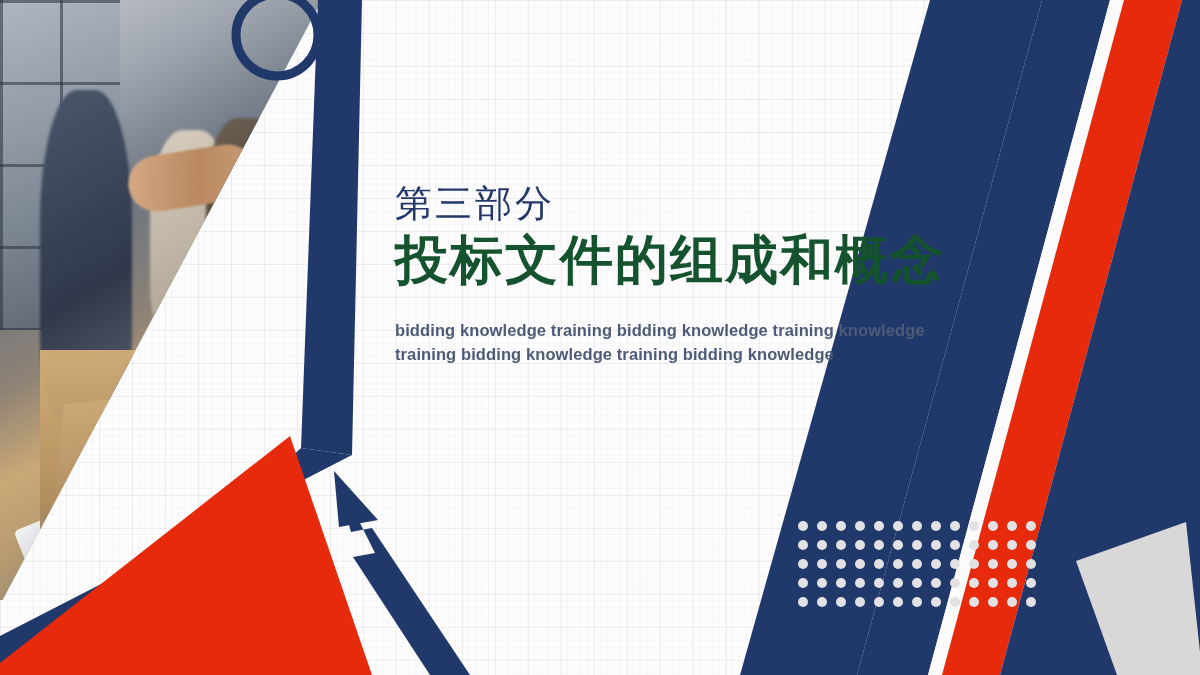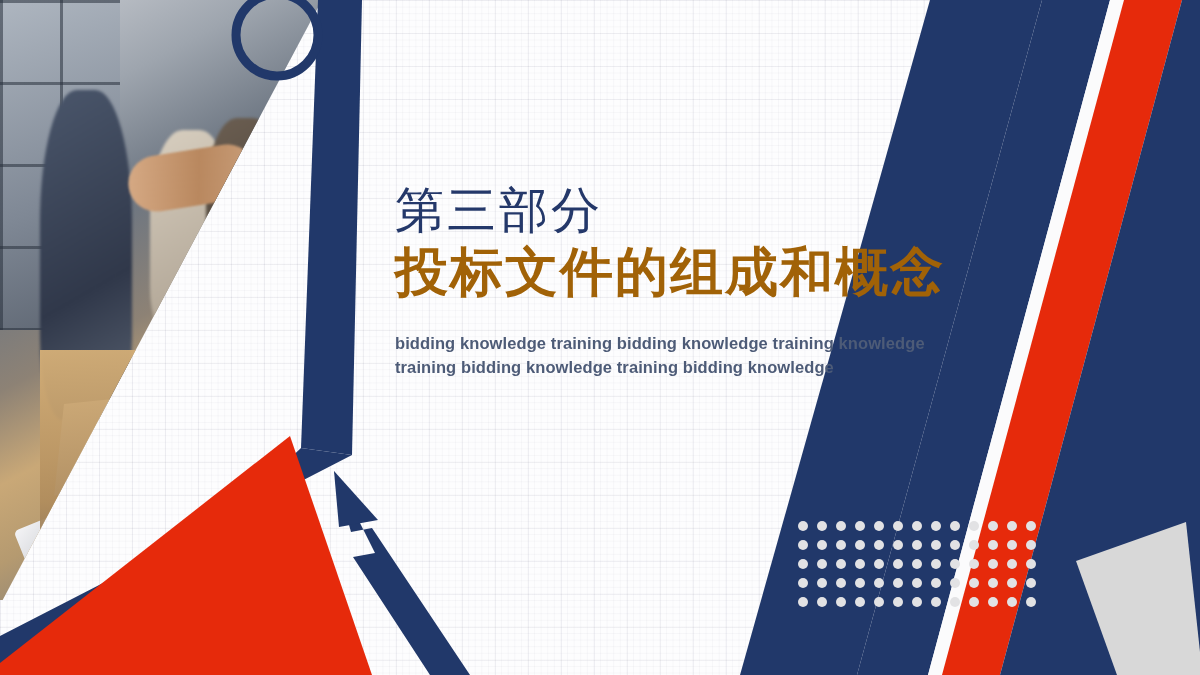--- a/index.html
+++ b/index.html
@@ -118,32 +118,32 @@
 
   
   .title-block {
     position: absolute;
     left: 395px;
     top: 185px;
     width: 600px;
   }
   .kicker {
     margin: 0;
-    font-size: 49px;
+    font-size: 37px;
     line-height: 1.05;
     font-weight: 400;
     color: #24386a;
     letter-spacing: 3px;
   }
   .headline {
     margin: 6px 0 0 0;
     font-size: 53px;
     line-height: 1.12;
     font-weight: 700;
-    color: #a16207;
+    color: #14532d;
     letter-spacing: 2px;
   }
   .subtitle {
     margin: 30px 0 0 0;
     font-size: 16.5px;
     line-height: 1.45;
     font-weight: 700;
     color: #4d5b77;
     width: 580px;
     letter-spacing: 0.1px;

